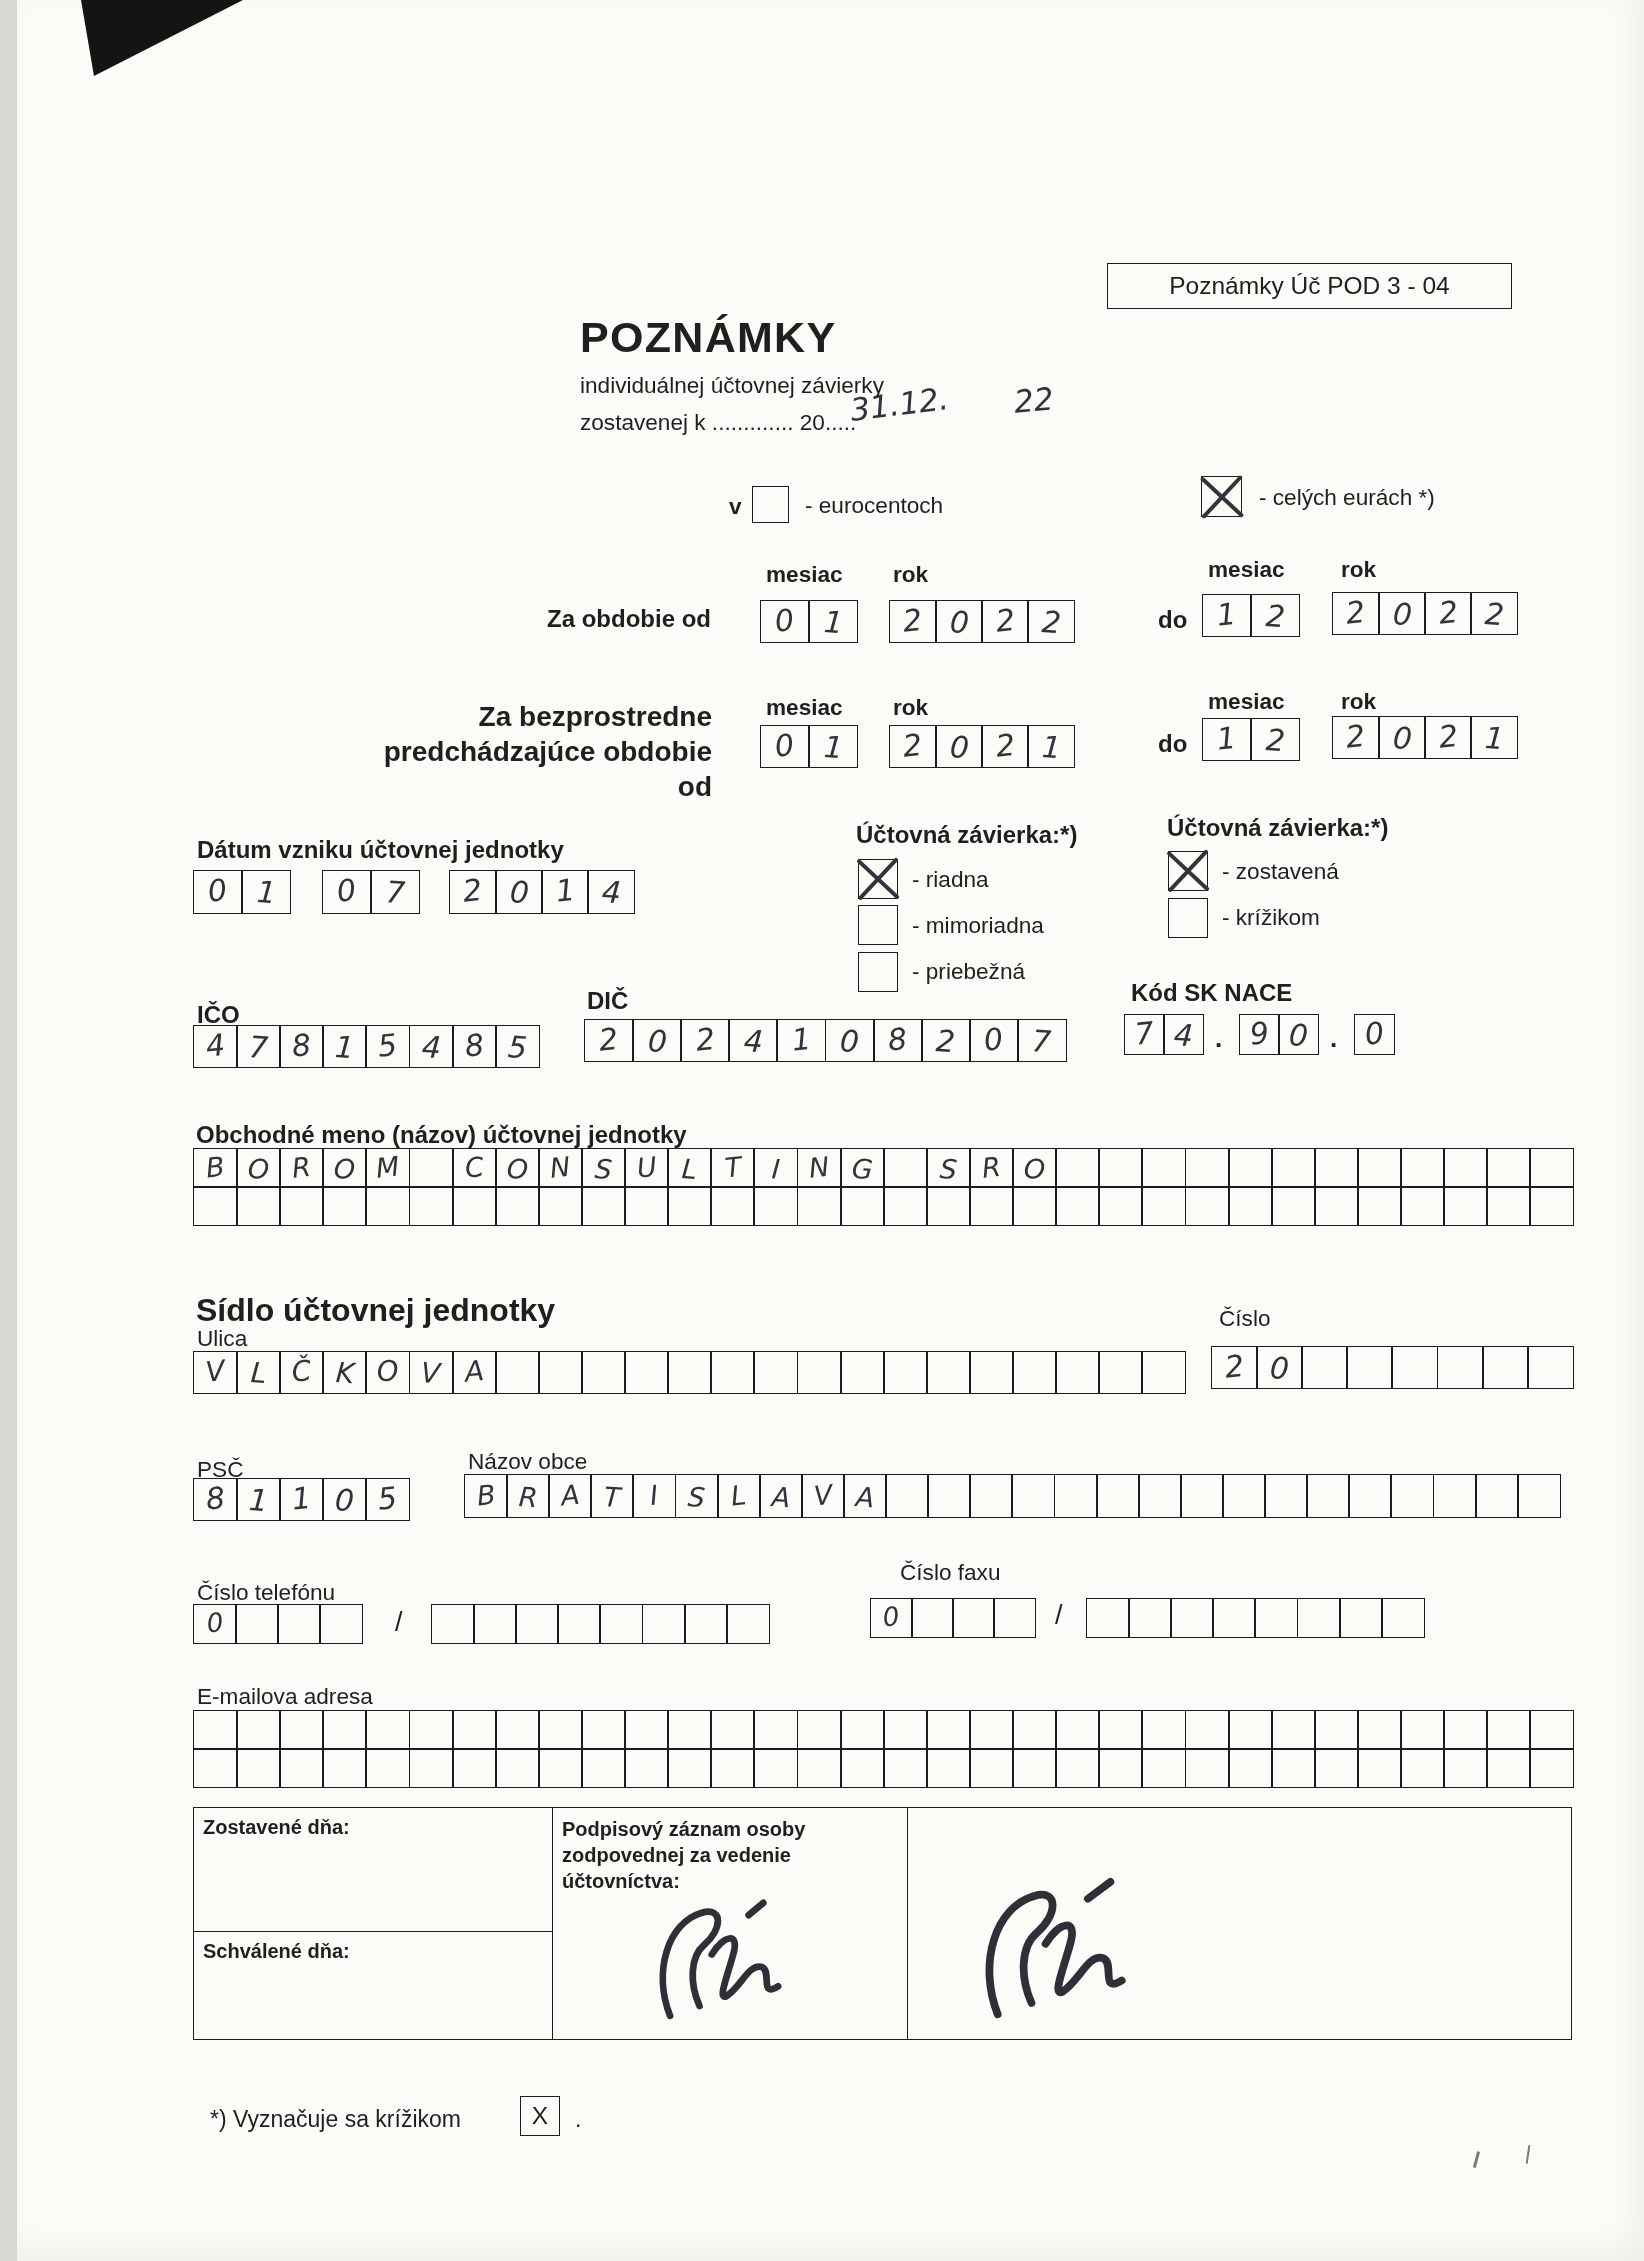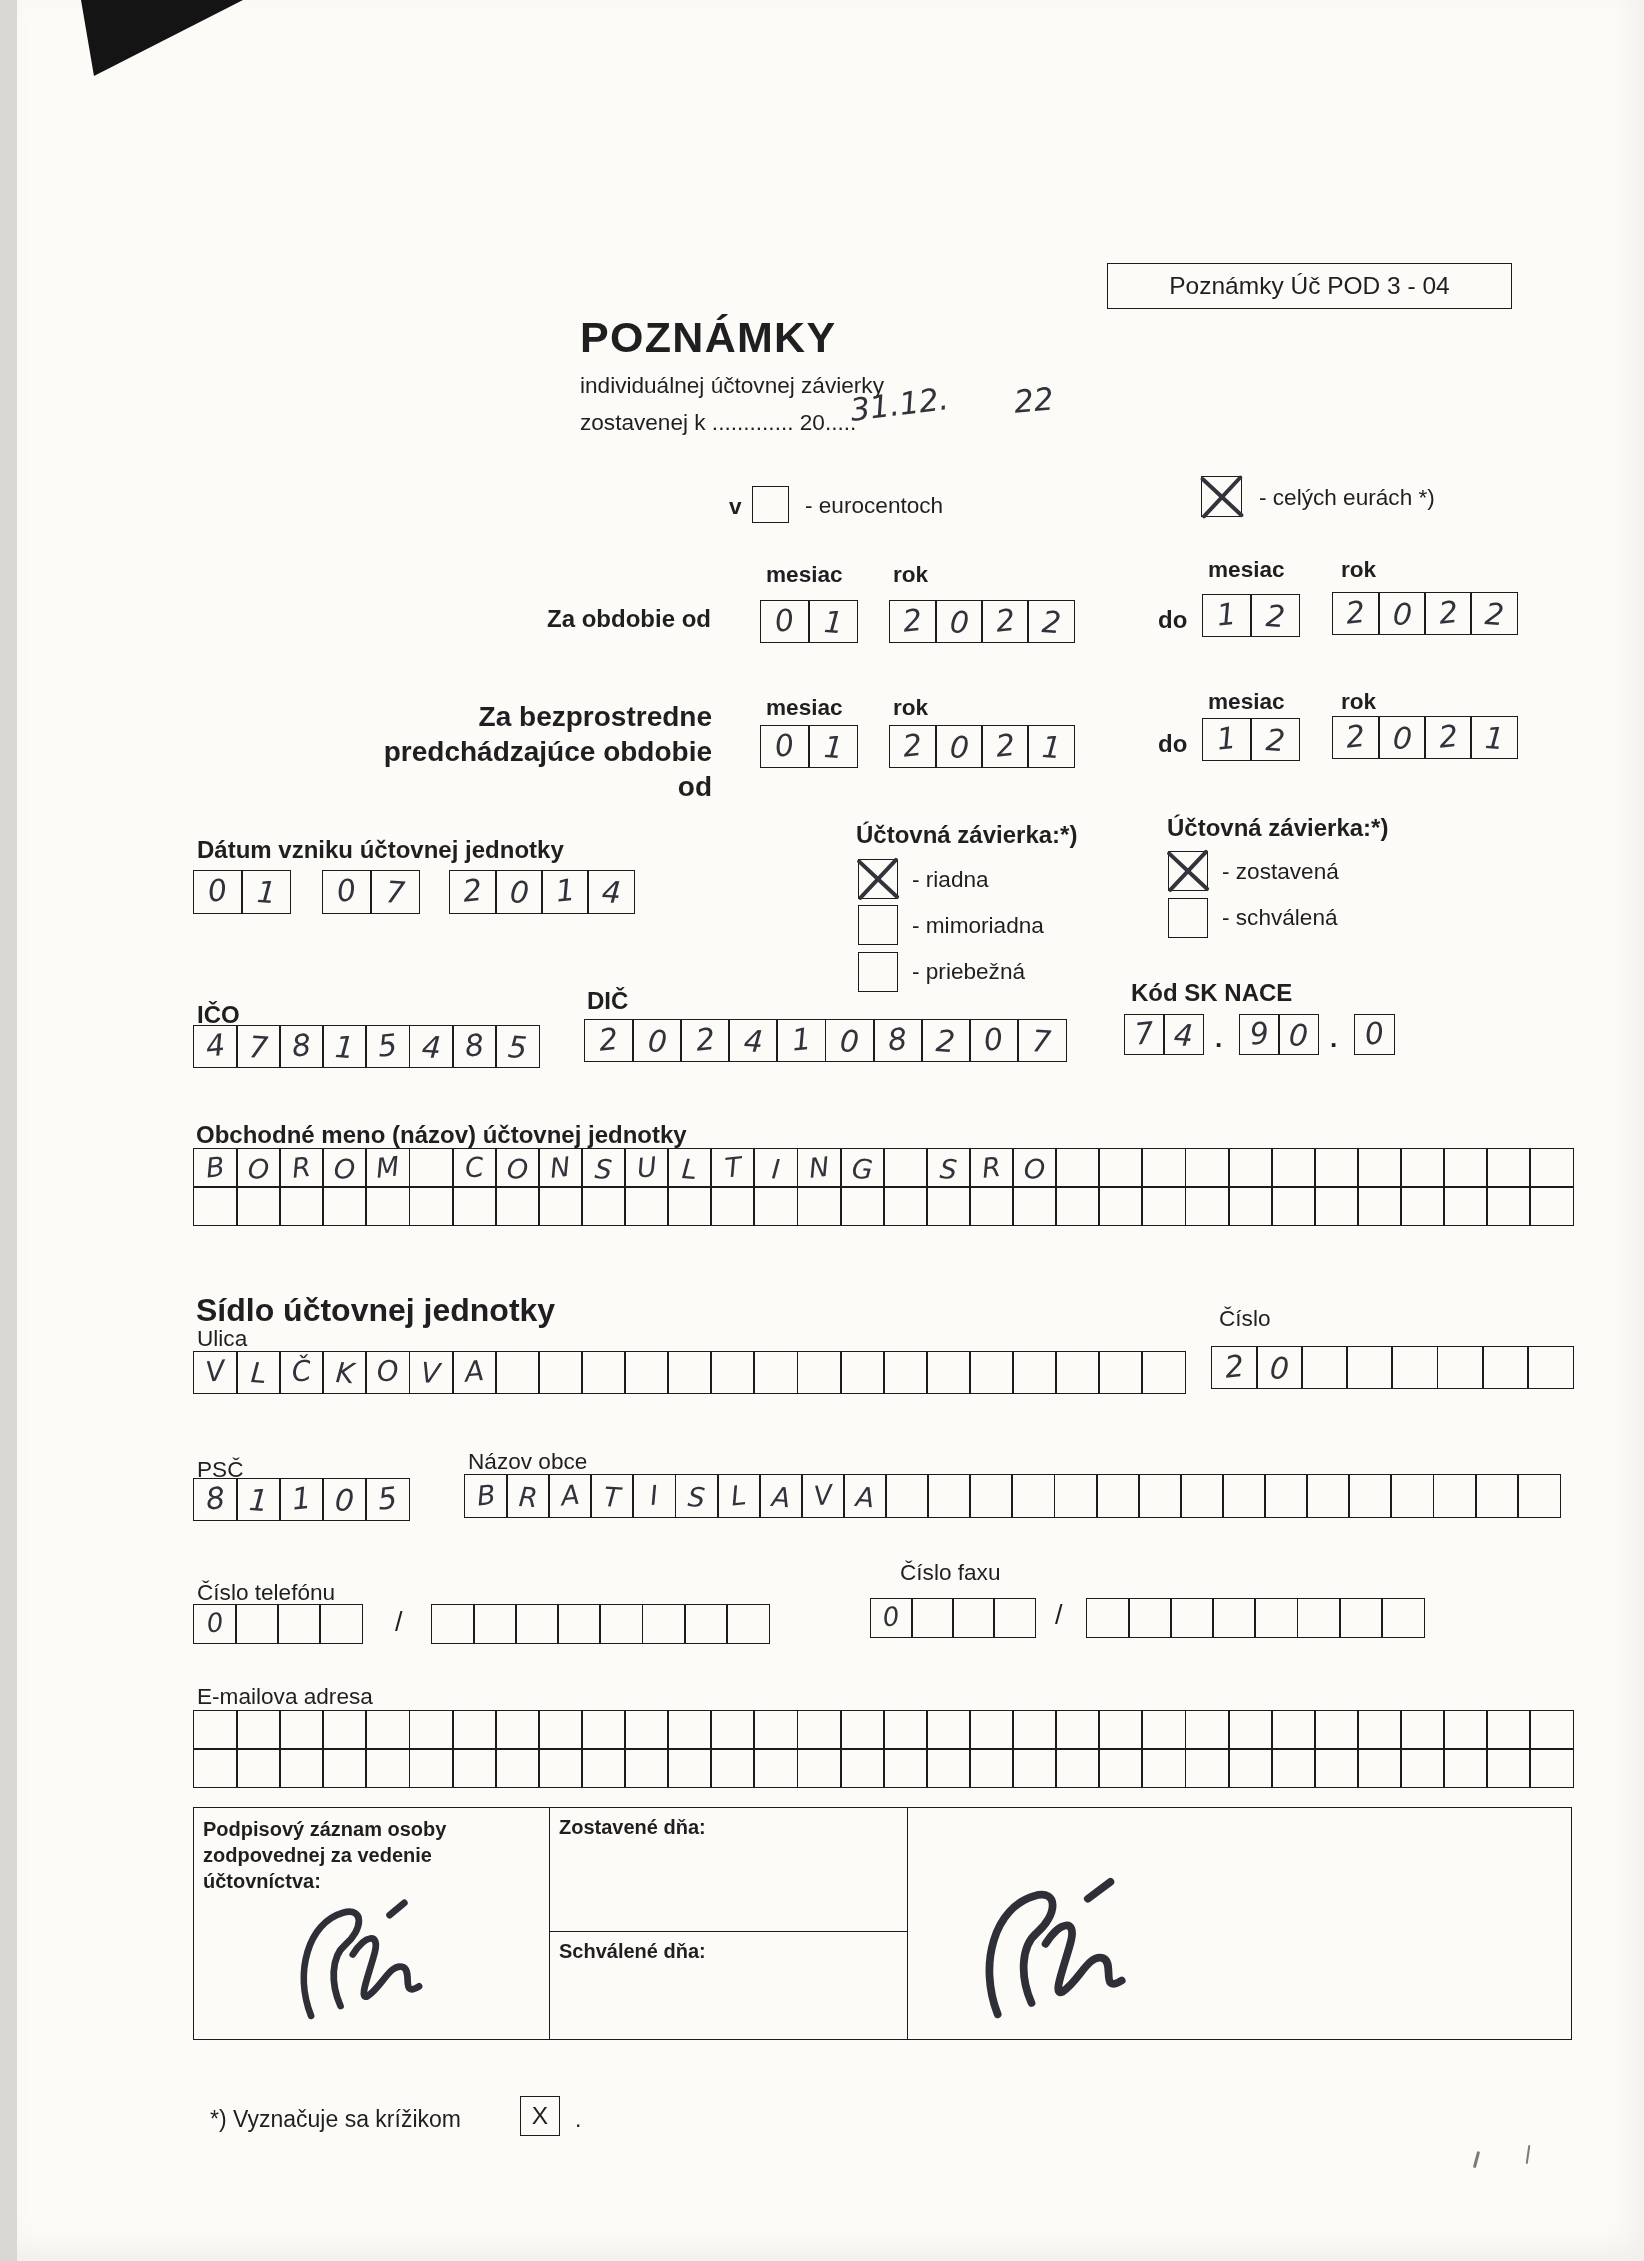--- a/index.html
+++ b/index.html
@@ -216,21 +216,21 @@
 <div class="abs lbl" style="left:912px;top:959px">- priebežná</div>
 
 <div class="abs b" style="left:1167px;top:814px;font-size:24px">Účtovná závierka:*)</div>
 <div class="cb" style="left:1168px;top:851px;width:40px;height:40px">
   <div class="xmark"></div>
 </div>
 <div class="abs lbl" style="left:1222px;top:859px">- zostavená</div>
 <div class="cb" style="left:1168px;top:898px;width:40px;height:40px">
   
 </div>
-<div class="abs lbl" style="left:1222px;top:905px">- schválená</div>
+<div class="abs lbl" style="left:1222px;top:905px">- krížikom</div>
 
 <div class="abs b" style="left:197px;top:1001px;font-size:24px">IČO</div>
 <div class="cells" style="left:193px;top:1025px;--cw:45px;--ch:43px">
     <div class="cell">
       <span class="hw">4</span>
     </div>
     <div class="cell">
       <span class="hw">7</span>
     </div>
     <div class="cell">
@@ -992,32 +992,32 @@
     </div>
     <div class="cell">
       <span class="hw"></span>
     </div>
     <div class="cell">
       <span class="hw"></span>
     </div>
   </div>
 
 <div class="abs btable" style="left:193px;top:1807px;width:1379px;height:233px">
+  <div class="bcol" style="width:358px">
+    <div class="bc1a">Zostavené dňa:</div>
+    <div class="bc1b">Schválené dňa:</div>
+  </div>
   <div class="bcol" style="width:355px">
     <div class="bhead">Podpisový záznam osoby zodpovednej za vedenie účtovníctva:</div>
     <svg class="sig" style="left:77px;top:90px" width="193" height="135" viewBox="0 0 140 110">
       <path d="M24,96 C10,60 22,20 50,12 C68,7 66,26 52,38 C40,48 40,70 48,88"></path>
       <path d="M58,46 C68,30 80,28 76,44 C72,60 62,84 70,80 C82,72 88,54 98,56 C108,58 96,82 112,72"></path>
       <path d="M88,14 L100,4"></path>
     </svg>
   </div>
-  <div class="bcol" style="width:358px">
-    <div class="bc1a">Zostavené dňa:</div>
-    <div class="bc1b">Schválené dňa:</div>
-  </div>
   <div class="bcol" style="width:320px">
     <svg class="sig" style="left:45px;top:71px;overflow:visible" width="219" height="155" viewBox="0 0 140 110">
       <path d="M24,96 C10,60 22,20 50,12 C68,7 66,26 52,38 C40,48 40,70 48,88"></path>
       <path d="M58,46 C68,30 80,28 76,44 C72,60 62,84 70,80 C82,72 88,54 98,56 C108,58 96,82 112,72"></path>
       <path d="M88,14 L104,2"></path>
     </svg>
   </div>
 </div>
 
 <div class="abs" style="left:210px;top:2106px;font-size:23px">*) Vyznačuje sa krížikom</div>

